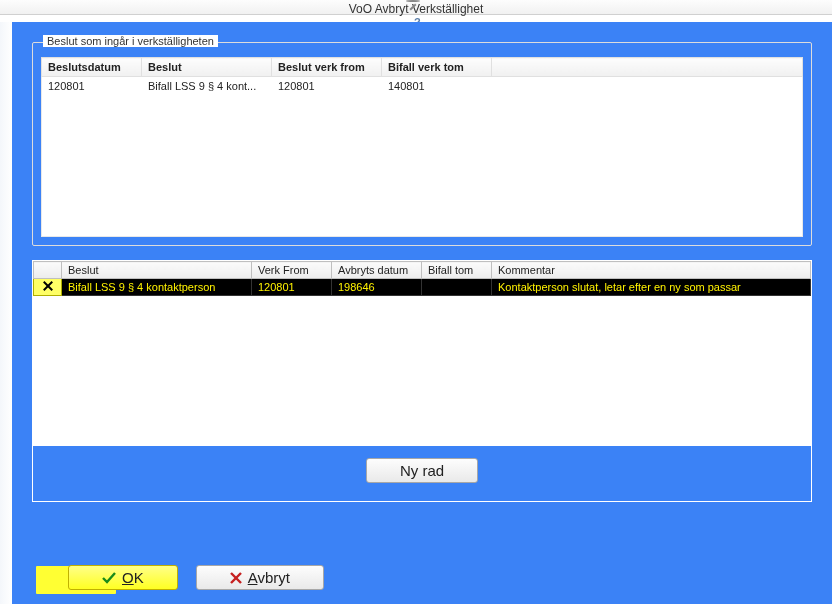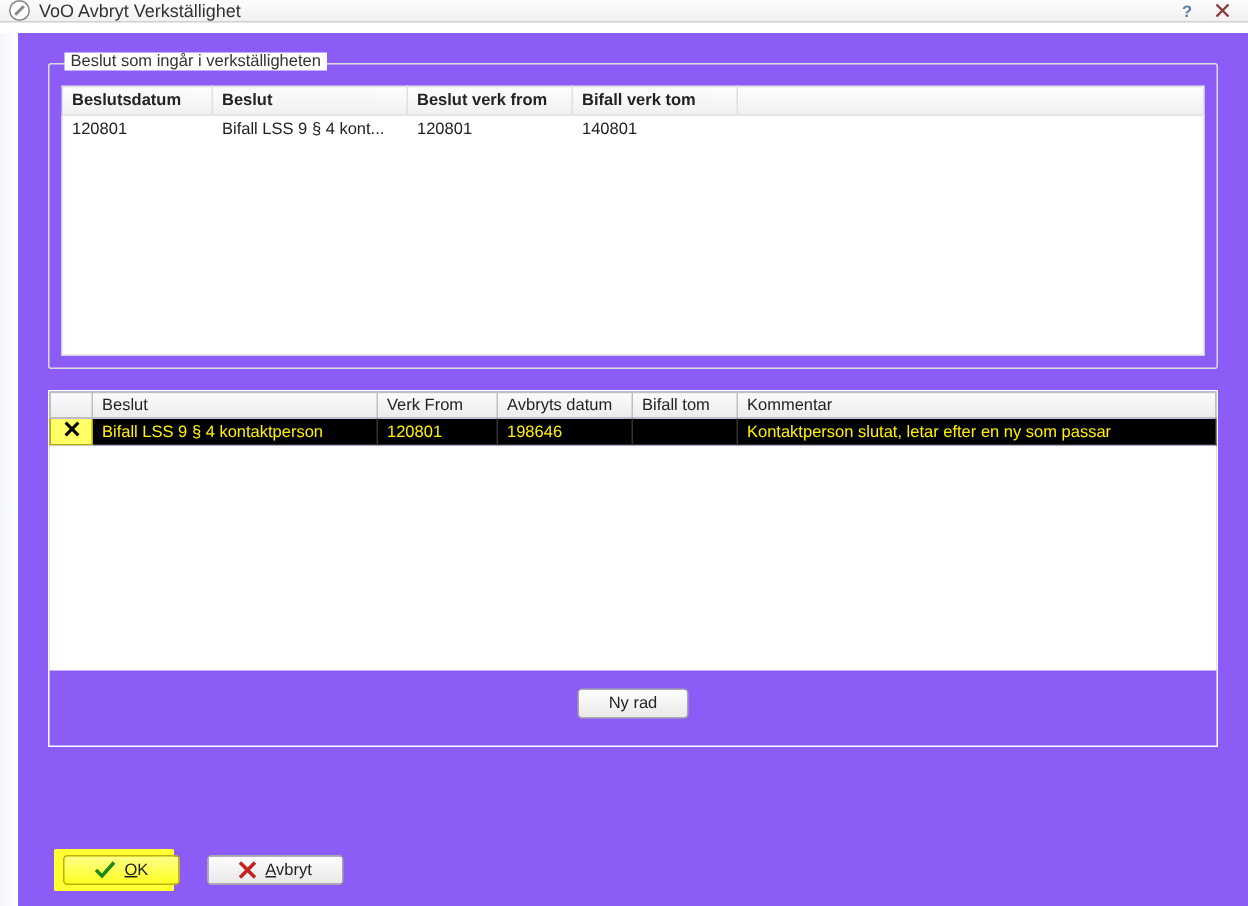--- a/index.html
+++ b/index.html
@@ -14,20 +14,21 @@
     }
     
     .titlebar {
       height: 15px;
       background: linear-gradient(#fdfdfd, #f1f1f1);
       border-bottom: 1px solid #d0d0d0;
       display: flex;
       align-items: center;
       padding: 0 6px;
       color: #333;
+      flex-direction: column;
     }
     .titlebar .app-icon {
       width: 14px; height: 14px;
       border: 1px solid #888;
       border-radius: 50%;
       margin-right: 6px;
       position: relative;
       background: #fff;
     }
     .titlebar .app-icon::after {
@@ -46,21 +47,21 @@
       color: #555; font-weight: bold; font-size: 13px;
       margin-left: 2px;
       cursor: pointer;
     }
     .titlebar .winbtn svg { display:block; }
 
     
     .client {
       position: absolute;
       left: 12px; right: 0; top: 22px; bottom: 0;
-      background: #8b5cf6;
+      background: #3b82f6;
       padding: 20px 20px 10px 20px;
     }
 
     
     .group {
       position: relative;
       border: 1px solid #dcdcdc;
       border-radius: 2px;
       padding: 14px 8px 8px 8px;
       margin-bottom: 14px;
@@ -163,28 +164,28 @@
       border-radius:1px;
     }
 
     
     .nyrad-row{
       text-align:center;
       margin-top: 12px;
       margin-bottom: 18px;
     }
     .btn {
-      display:inline-flex;gap:6px;
-      padding:3px 20px;
+      display:inline-flex;align-items:center;gap:6px;
+      padding:3px 33px;
       background:linear-gradient(#fdfdfd,#e9e9e9);
       border:1px solid #a7a7a7;
       border-radius:3px;
       color:#222;
       cursor:pointer;
-      font-family:inherit;font-size:11px;
+      font-family:inherit;font-size:15px;
     }
 
     
     .footer{
       position:absolute;
       left:30px; bottom:14px;
       display:flex;gap:18px;align-items:center;
     }
     .btn-ok{
       background:linear-gradient(#ffff88,#ffff22);
@@ -315,21 +316,21 @@
     <div class="nyrad-row">
       <button class="btn">
         <span>Ny rad</span>
       </button>
     </div>
   </div>
 
   <span class="hl-ok"></span>
 
   <div class="footer">
-    <button class="btn btn-ok" style="position:relative;z-index:1;">
+    <button class="btn btn-ok" style="position:relative;z-index:1;margin-left:26px;">
       <span class="ico-check">
         <svg width="14" height="12" viewBox="0 0 14 12">
           <polyline points="1,6 5,10 13,1" fill="none" stroke="#1a8a1a" stroke-width="2.4"></polyline>
         </svg>
       </span>
       <span><span class="u">O</span>K</span>
     </button>
     <button class="btn btn-cxl">
       <span class="ico-x">
         <svg width="12" height="12" viewBox="0 0 12 12">

